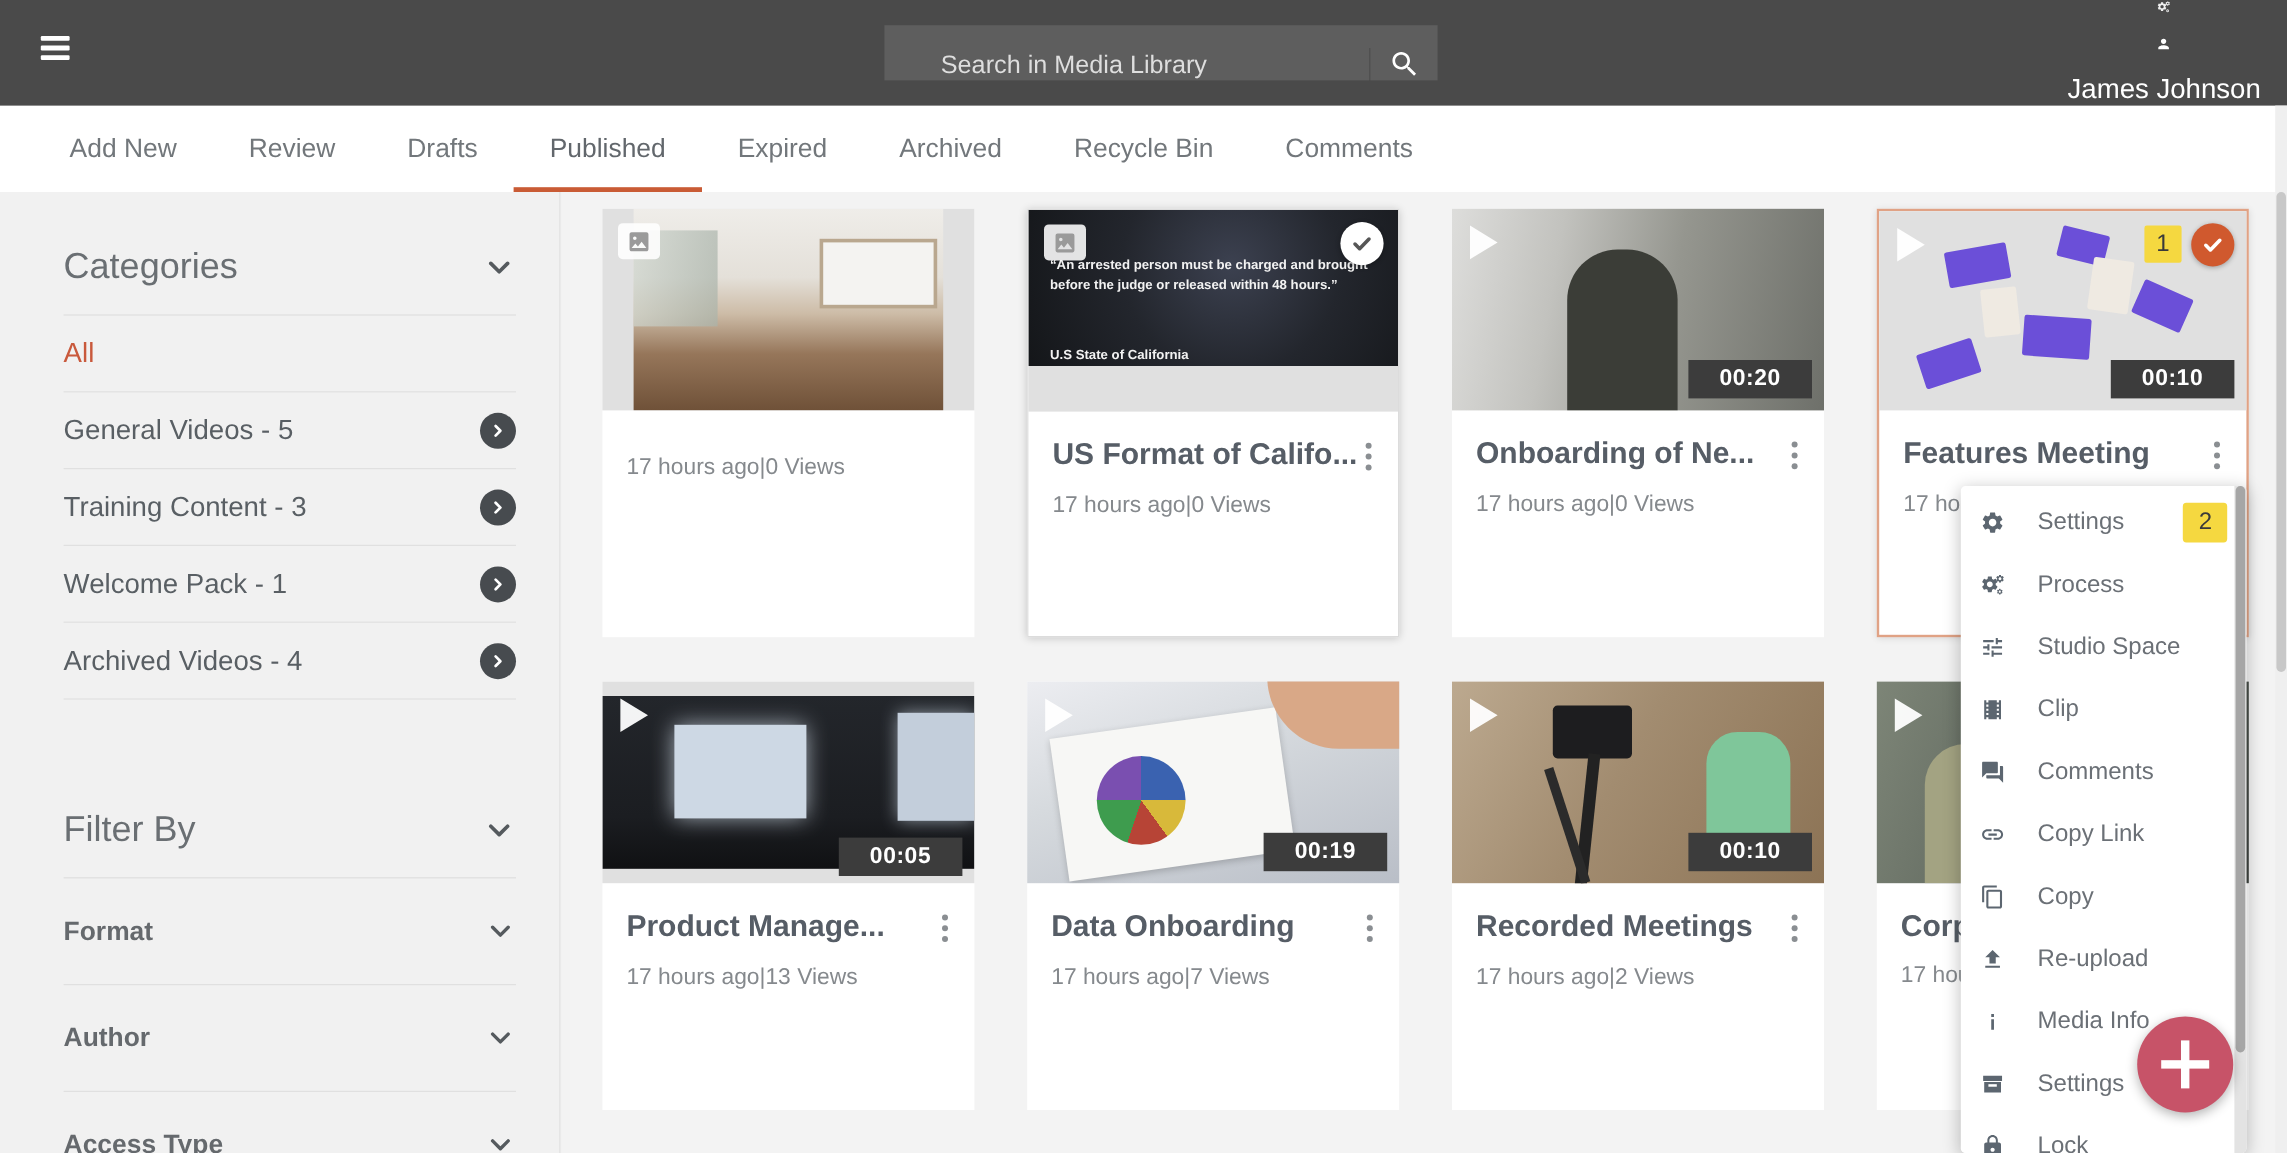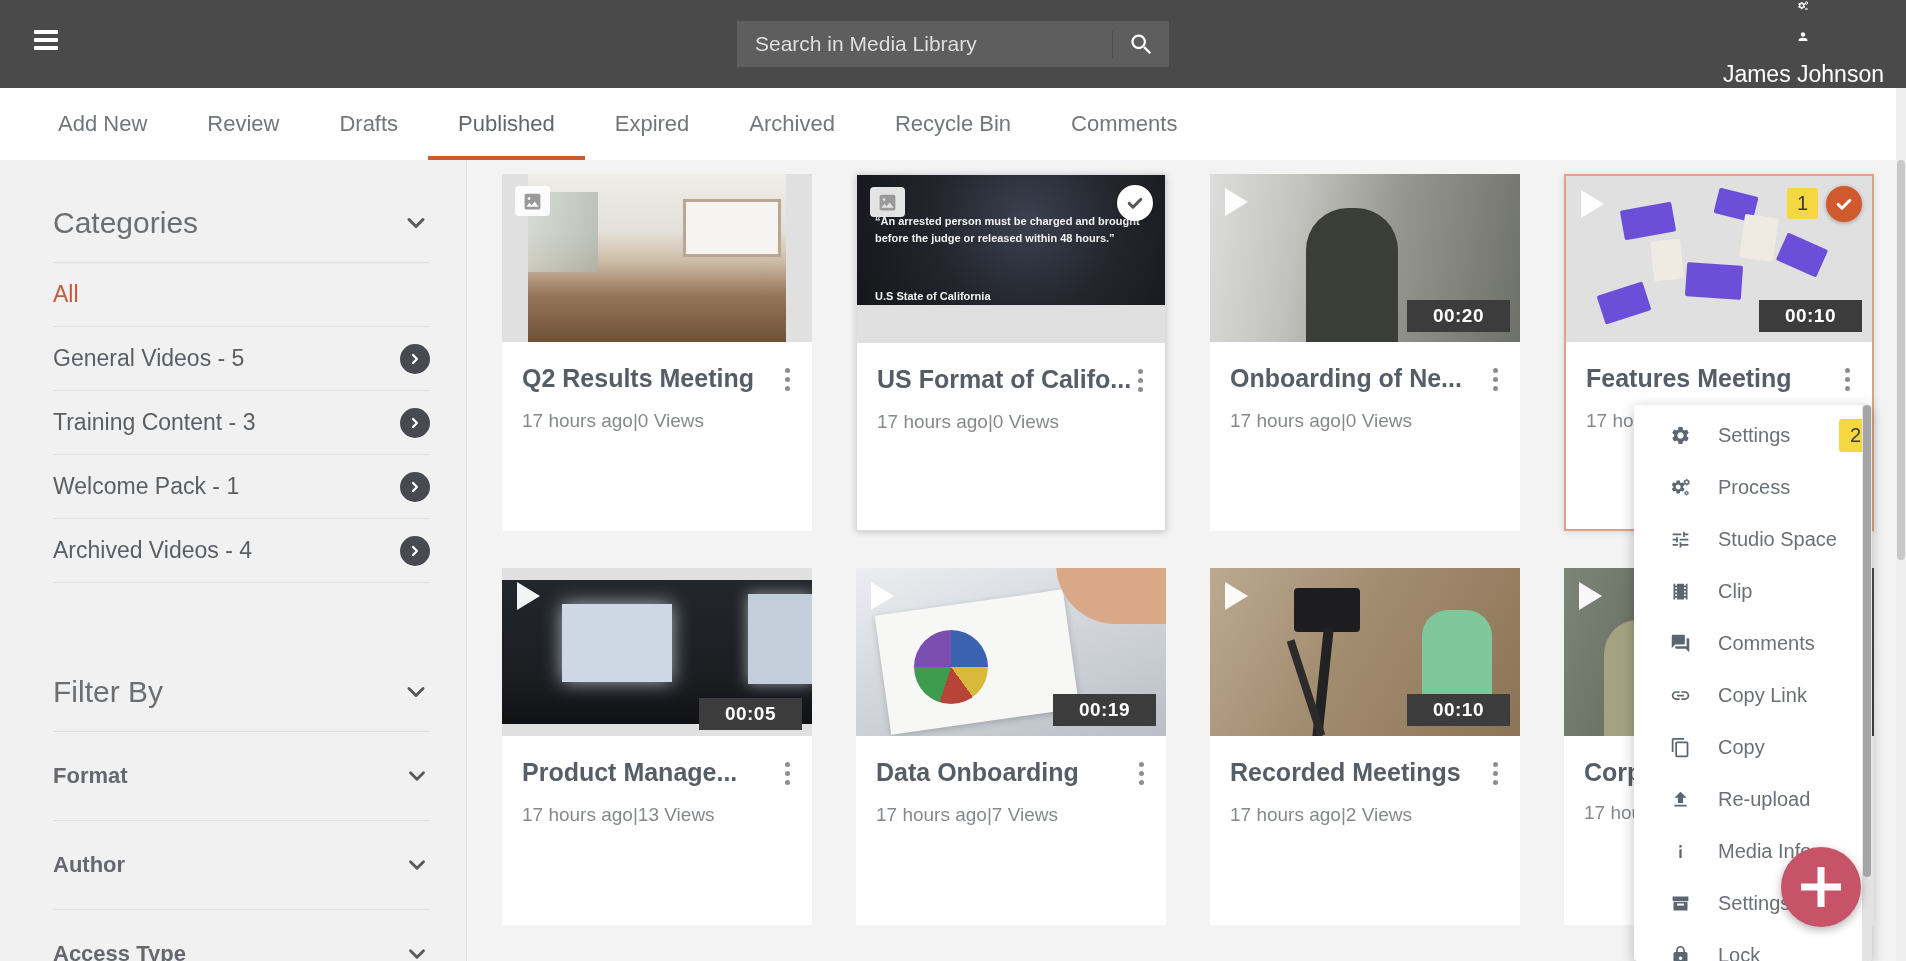--- a/index.html
+++ b/index.html
@@ -5,21 +5,21 @@
   html,body{margin:0;padding:0;}
   body{
     width:1906px;height:961px;position:relative;overflow:hidden;
     background:#f2f2f2;font-family:"Liberation Sans","DejaVu Sans",sans-serif;
     -webkit-font-smoothing:antialiased;
   }
   
   .topbar{position:absolute;top:0;left:0;right:0;height:88px;background:#4a4a4a;z-index:40;}
   .hamburger{position:absolute;left:34px;top:30px;width:26px;height:26px;cursor:pointer;}
   .hamburger span{display:block;width:24px;height:4px;background:#fff;margin:0 0 4px 0;border-radius:1px;}
-  .searchbox{position:absolute;left:737px;top:21px;width:432px;height:46px;background:#5e5e5e;display:flex;align-items:center;}
+  .searchbox{position:absolute;left:737px;top:21px;width:432px;height:46px;background:#5e5e5e;display:flex;align-items:flex-end;padding-left:29px;}
   .searchbox input{
     flex:1;background:transparent;border:0;outline:none;color:#e6e6e6;
     font-size:21px;padding:0 0 0 18px;font-family:inherit;
   }
   .searchbox input::placeholder{color:#dedede;opacity:1;}
   .search-btn{width:56px;display:flex;align-items:center;justify-content:center;border-left:1px solid rgba(0,0,0,.18);cursor:pointer;}
   .search-btn svg{width:27px;height:27px;fill:#fff;}
   .top-right{position:absolute;right:22px;top:0;height:88px;display:flex;align-items:center;gap:18px;flex-direction:column;}
   .top-right .cogs{width:34px;height:30px;fill:#f0f0f0;cursor:pointer;}
   .top-right .avatar{width:34px;height:34px;fill:#fff;cursor:pointer;}
@@ -87,21 +87,21 @@
   .art-rec{background:linear-gradient(120deg,#bca98f 0%,#a28c70 45%,#8c7355 100%);}
   .art-rec .cam{position:absolute;left:84px;top:20px;width:66px;height:44px;background:#1d1d1f;border-radius:4px;}
   .art-rec .trip{position:absolute;left:108px;top:60px;width:10px;height:110px;background:#222;transform:rotate(6deg);}
   .art-rec .trip2{position:absolute;left:92px;top:70px;width:8px;height:100px;background:#2b2b2b;transform:rotate(-18deg);}
   .art-rec .woman{position:absolute;right:28px;top:42px;width:70px;height:96px;background:#7fc69a;border-radius:26px 26px 8px 8px;}
   .art-corp{background:linear-gradient(110deg,#7d8577 0%,#5d655c 50%,#3f4440 100%);}
   .art-corp .fig{position:absolute;left:40px;top:52px;width:84px;height:116px;background:#a3a382;border-radius:34px 34px 0 0;}
   
   .menu{position:absolute;left:1634px;top:405px;width:238px;height:556px;background:#fff;border-radius:4px;box-shadow:0 3px 14px rgba(0,0,0,.25);z-index:50;overflow:hidden;}
   .menu-list{padding-top:4px;}
-  .menu-item{height:52px;display:flex;align-items:center;padding-left:36px;gap:27px;cursor:pointer;}
+  .menu-item{height:52px;display:flex;align-items:center;padding-left:16px;gap:27px;cursor:pointer;}
   .menu-item svg{width:21px;height:21px;fill:#5c6670;flex:0 0 auto;}
   .menu-label{font-size:20px;color:#6b7076;white-space:nowrap;}
   .menu-badge{margin-left:22px;width:37px;height:33px;background:#f5d840;color:#3a3a3a;font-size:20px;display:flex;align-items:center;justify-content:center;border-radius:3px;}
   .menu-scroll{position:absolute;right:0;top:0;width:10px;height:100%;background:#e3e3e3;}
   .menu-scroll .thumb{position:absolute;top:0;left:1px;width:8px;height:472px;background:#a6a6a6;border-radius:4px;}
   
   .fab{position:absolute;left:1781px;top:847px;width:80px;height:80px;border-radius:50%;background:#c75368;box-shadow:0 3px 10px rgba(0,0,0,.3);z-index:60;cursor:pointer;}
   .fab::before,.fab::after{content:"";position:absolute;background:#fff;left:50%;top:50%;}
   .fab::before{width:40px;height:7px;transform:translate(-50%,-50%);}
   .fab::after{width:7px;height:40px;transform:translate(-50%,-50%);}
@@ -288,28 +288,20 @@
           <div class="wb"></div>
           <div class="glass"></div>
         </div>
       <div class="imgbadge">
           <svg>
             <use href="#i-image"></use>
           </svg>
         </div>
     </div>
     <div class="info">
-      <div class="title-row">
-        <span class="vtitle">Q2 Results Meeting</span>
-        <span class="dots">
-            <i></i>
-            <i></i>
-            <i></i>
-          </span>
-      </div>
       <div class="meta">
         <span>17 hours ago</span>
         <span>|</span>
         <span>0 Views</span>
       </div>
     </div>
   </div>
 
   <div class="card sel-quiet" style="left:388px;top:14px;">
     <div class="thumb">

